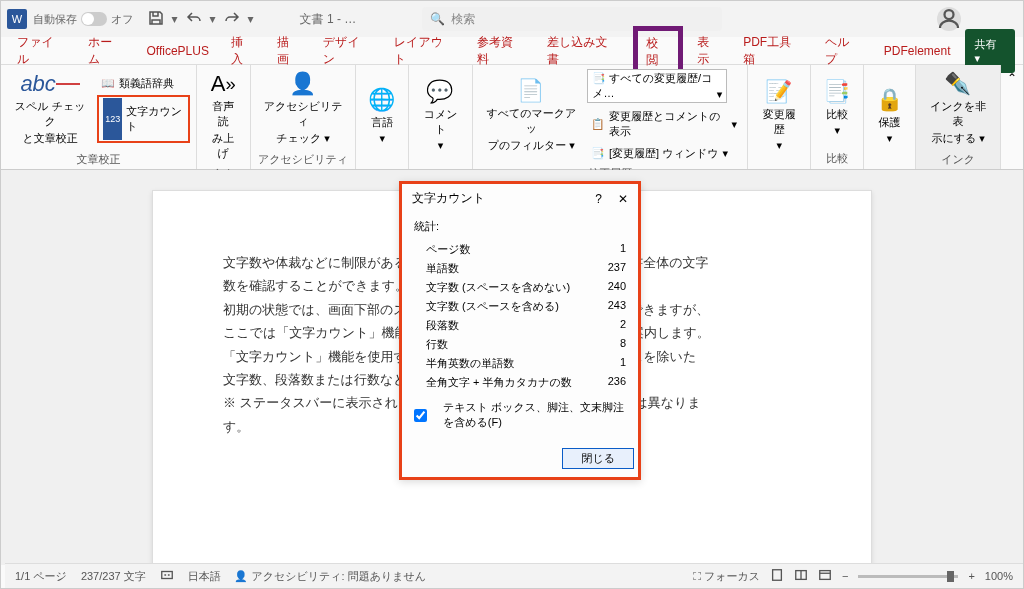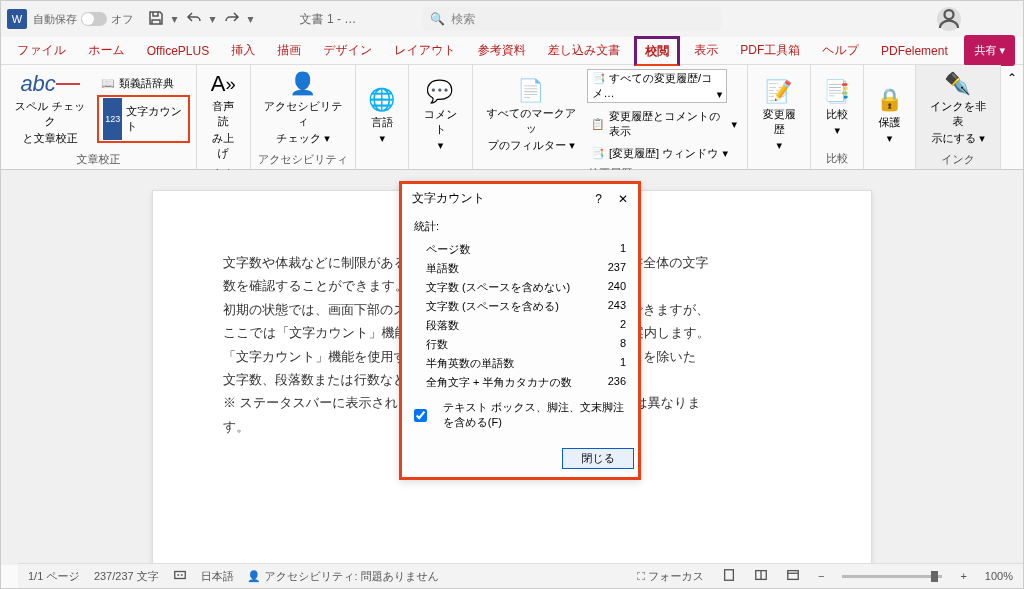--- a/index.html
+++ b/index.html
@@ -13,22 +13,22 @@
   .toggle::after { content: ""; width: 12px; height: 12px; background:#fff; border-radius:50%; position:absolute; top:1px; left:1px;}
   .qat { display:flex; align-items:center; gap:8px; margin-left:8px; color:#666;}
   .qat svg { width:16px; height:16px; }
   .doc-title { margin-left: 40px; color:#666; font-size:12px;}
   .search-box { margin-left: 60px; width: 300px; height: 24px; background: #f0f0f0; border-radius: 4px; display:flex;align-items:center; padding:0 8px; color:#888; gap:6px;}
   .title-right { margin-left: auto; display:flex; align-items:center; gap:14px; color:#666;}
   .avatar { width:24px;height:24px;border-radius:50%;background:#ddd;display:flex;align-items:center;justify-content:center;}
   
   .tabs { height: 28px; display: flex; align-items: center; padding: 0 8px; gap: 6px; font-size: 12px; border-bottom: 1px solid #ddd; }
   .tab { padding: 4px 8px; color: #b91c1c; cursor:pointer;}
-  .tab.active { border: 3px solid #701a75; border-bottom: 2px solid #e84118; font-weight:bold; }
-  .share-btn { margin-left:auto; background:#be185d; color:#fff; padding:8px 10px; border-radius:3px; font-size:11px;text-align:center;}
+  .tab.active { border: 5px solid #701a75; border-bottom: 2px solid #e84118; font-weight:normal; }
+  .share-btn { margin-left:auto; background:#14532d; color:#fff; padding:8px 10px; border-radius:3px; font-size:11px;}
   
   .ribbon { height: 105px; display:flex; border-bottom: 1px solid #ccc; background:#fafafa; }
   .rgroup { display:flex; flex-direction:column; border-right:1px solid #ddd; height:100%; }
   .rgroup-body { flex:1; display:flex; align-items:center; padding:4px 6px; gap:4px;}
   .rgroup-label { text-align:center; font-size:11px; color:#555; padding-bottom:3px;}
   .rbtn-lg { display:flex; flex-direction:column; align-items:center; gap:2px; font-size:11px; padding:2px 6px; text-align:center;}
   .rbtn-lg .ico { font-size:22px; height:26px; display:flex;align-items:center;justify-content:center;}
   .rstack { display:flex; flex-direction:column; gap:3px; font-size:11px; }
   .rstack-item { display:flex; align-items:center; gap:4px; padding:1px 4px;}
   .highlight { border:2px solid #e84118; }
@@ -41,22 +41,22 @@
   .dialog { position:absolute; left:398px; top:180px; width:242px; background:#fdfdfd; border:3px solid #e84118; box-shadow:0 2px 8px rgba(0,0,0,.15);}
   .dlg-title { display:flex; align-items:center; padding:6px 10px; font-size:12px; }
   .dlg-title .spacer { flex:1;}
   .dlg-body { padding: 6px 12px 10px; font-size:11px; }
   .stats-label { margin-bottom:6px;}
   .stat-row { display:flex; justify-content:space-between; padding:2px 0 2px 12px;}
   .chk-row { display:flex; align-items:center; gap:16px; margin-top:8px;}
   .dlg-footer { display:flex; justify-content:flex-end; padding:8px 4px;}
   .dlg-btn { border:1px solid #0a5cc7; background:#e8f0fc; padding:2px 18px; font-size:11px;}
   
-  .statusbar { height: 25px; position:absolute; bottom:0; left:17px; right:0; background:#f3f3f3; border-top:1px solid #ddd; display:flex; align-items:center; padding:0 10px; font-size:11px; color:#555; gap:14px;}
-  .status-r { margin-left:auto; display:flex; align-items:center; gap:18px;}
+  .statusbar { height: 25px; position:absolute; bottom:0; left:4px; right:0; background:#f3f3f3; border-top:1px solid #ddd; display:flex; align-items:center; padding:0 10px; font-size:11px; color:#555; gap:14px;}
+  .status-r { margin-left:auto; display:flex; align-items:center; gap:10px;}
   .zoom-slider { width:100px; height:3px; background:#bbb; position:relative;}
   .zoom-slider::after { content:""; width:7px;height:11px; background:#666; position:absolute; top:-4px; right:4px;}
   svg { stroke: #555; stroke-width:1.5; fill:none; }
 </style>
 </head>
 <body>
 <div class="app">
 
 <div class="titlebar">
   <div class="word-icon">W</div>

